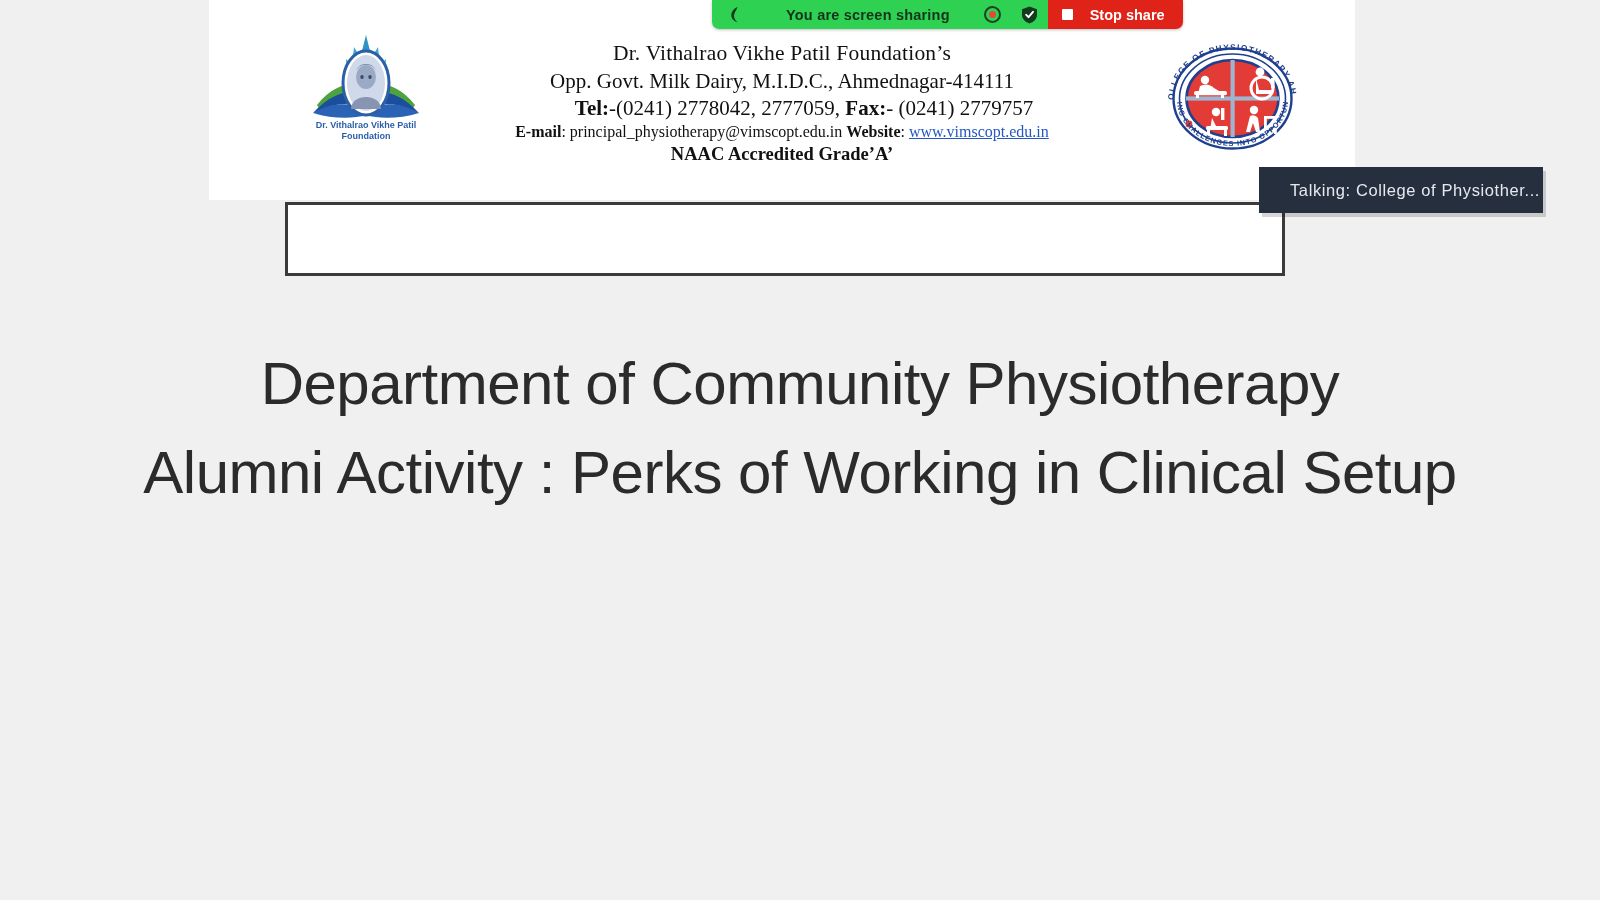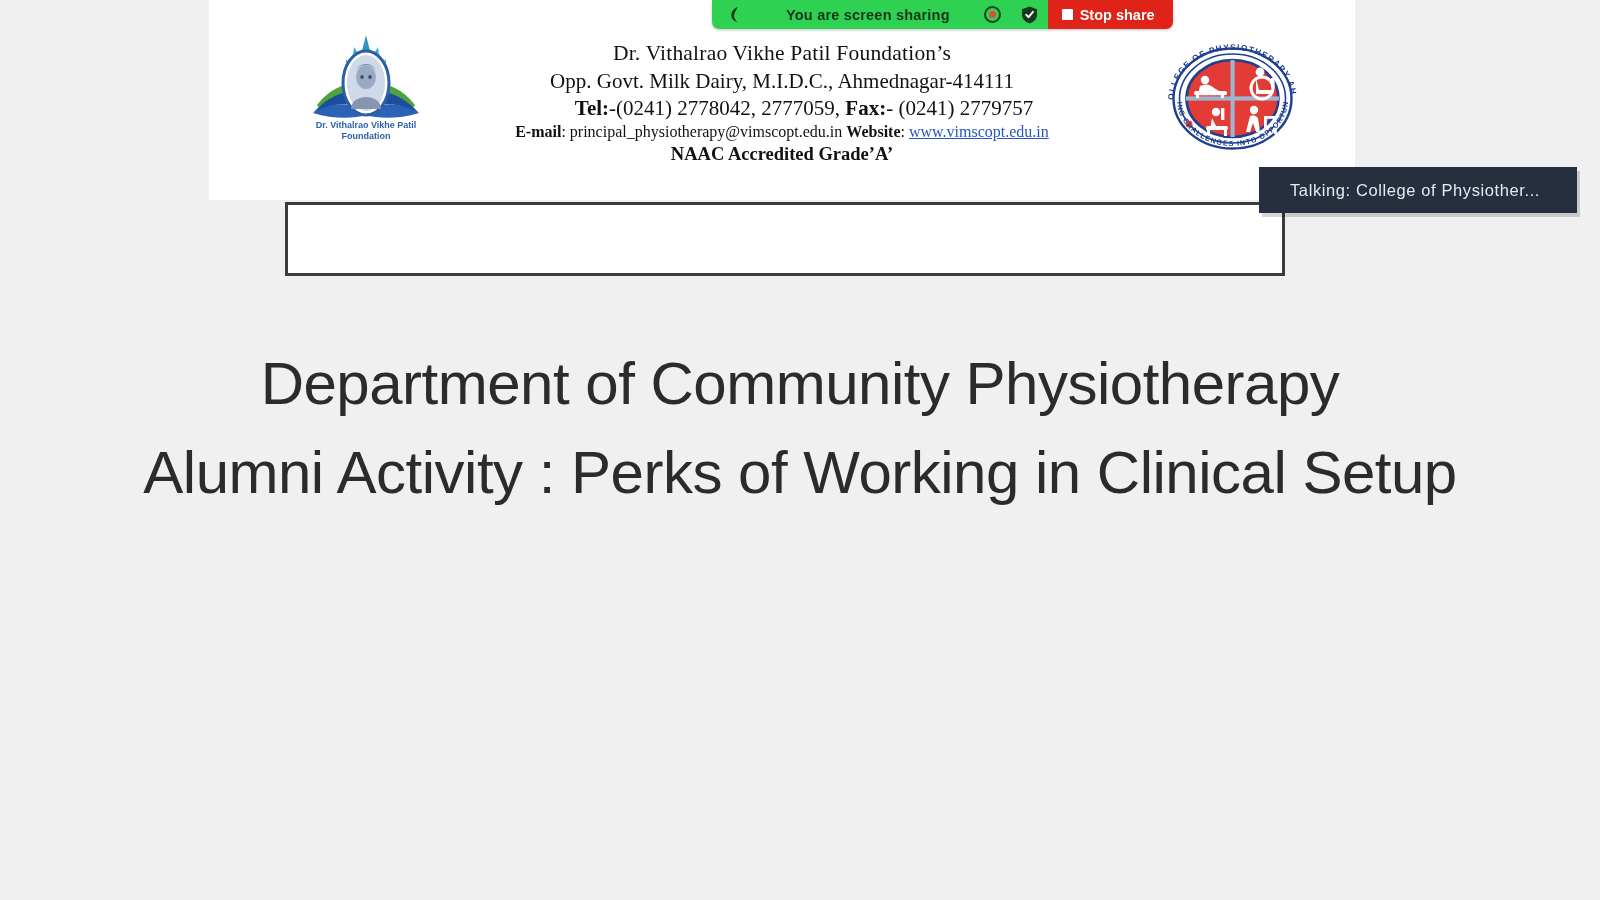--- a/index.html
+++ b/index.html
@@ -29,21 +29,21 @@
     white-space:nowrap; padding:0 14px 0 24px;
   }
   .bolt-icon{ width:14px; height:16px; position:relative; flex:0 0 auto;}
   .bolt-icon svg{ display:block; }
   .rec-icon{ width:17px;height:17px;border-radius:50%;border:2px solid #1c4226;
              display:flex;align-items:center;justify-content:center;flex:0 0 auto;}
   .rec-icon i{ width:7px;height:7px;border-radius:50%;background:#e04a3a;display:block;}
   .shield-icon{ width:17px;height:18px;flex:0 0 auto;}
   .shield-icon svg{display:block;}
   #stop-share-btn{
-    background:#e02318; display:flex; align-items:center; gap:7px;
+    background:#e02318; display:flex; align-items:center; gap:17px;
     padding:0 18px 0 14px; cursor:pointer;
   }
   #stop-share-btn .stop-sq{ width:11px;height:11px;background:#fff;border-radius:1px;display:block;}
   #stop-share-btn .stop-lbl{ font-size:14.5px;font-weight:bold;color:#fff;white-space:nowrap;}
 
   
   #letterhead{
     position:absolute; left:209px; top:0; width:1146px; height:200px;
     background:#ffffff;
   }
@@ -81,21 +81,21 @@
     font-size:60px;
     line-height:1.48;
     letter-spacing:-.5px;
     font-family:"Liberation Sans", sans-serif;
   }
   #title-line-1{ display:block; }
   #title-line-2{ display:block; }
 
   
   #talking-tooltip{
-    position:absolute; left:1259px; top:167px; width:318px; height:46px;
+    position:absolute; left:1259px; top:167px; width:284px; height:46px;
     background:#252f3e; color:#e6e9ef;
     display:flex; align-items:center; padding-left:31px;
     font-size:16.5px; letter-spacing:.6px;
     box-shadow:3px 4px 0 rgba(0,0,0,.16);
     z-index:60; white-space:nowrap; overflow:hidden;
   }
 </style>
 </head>
 <body>
 

